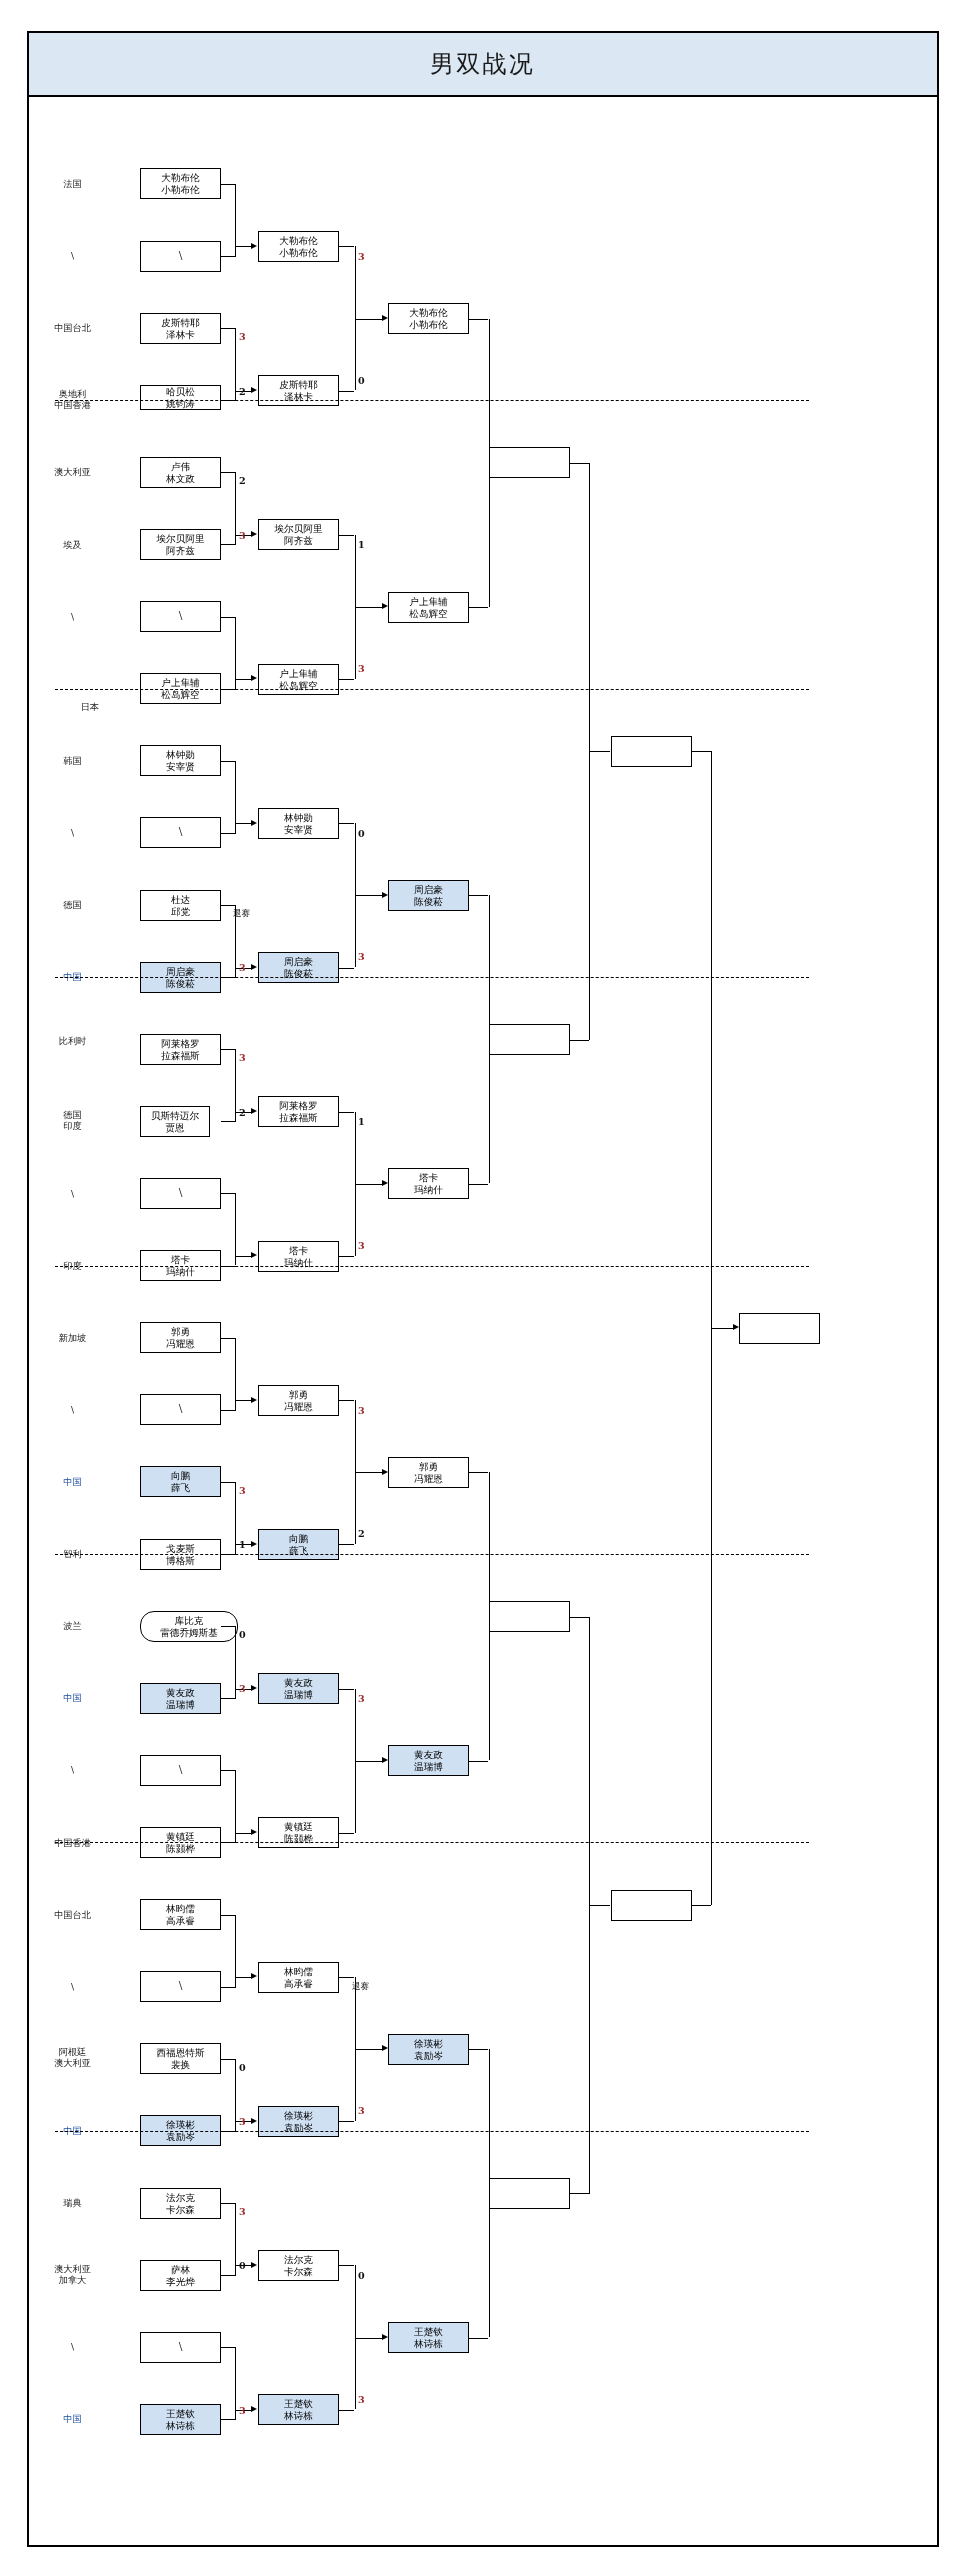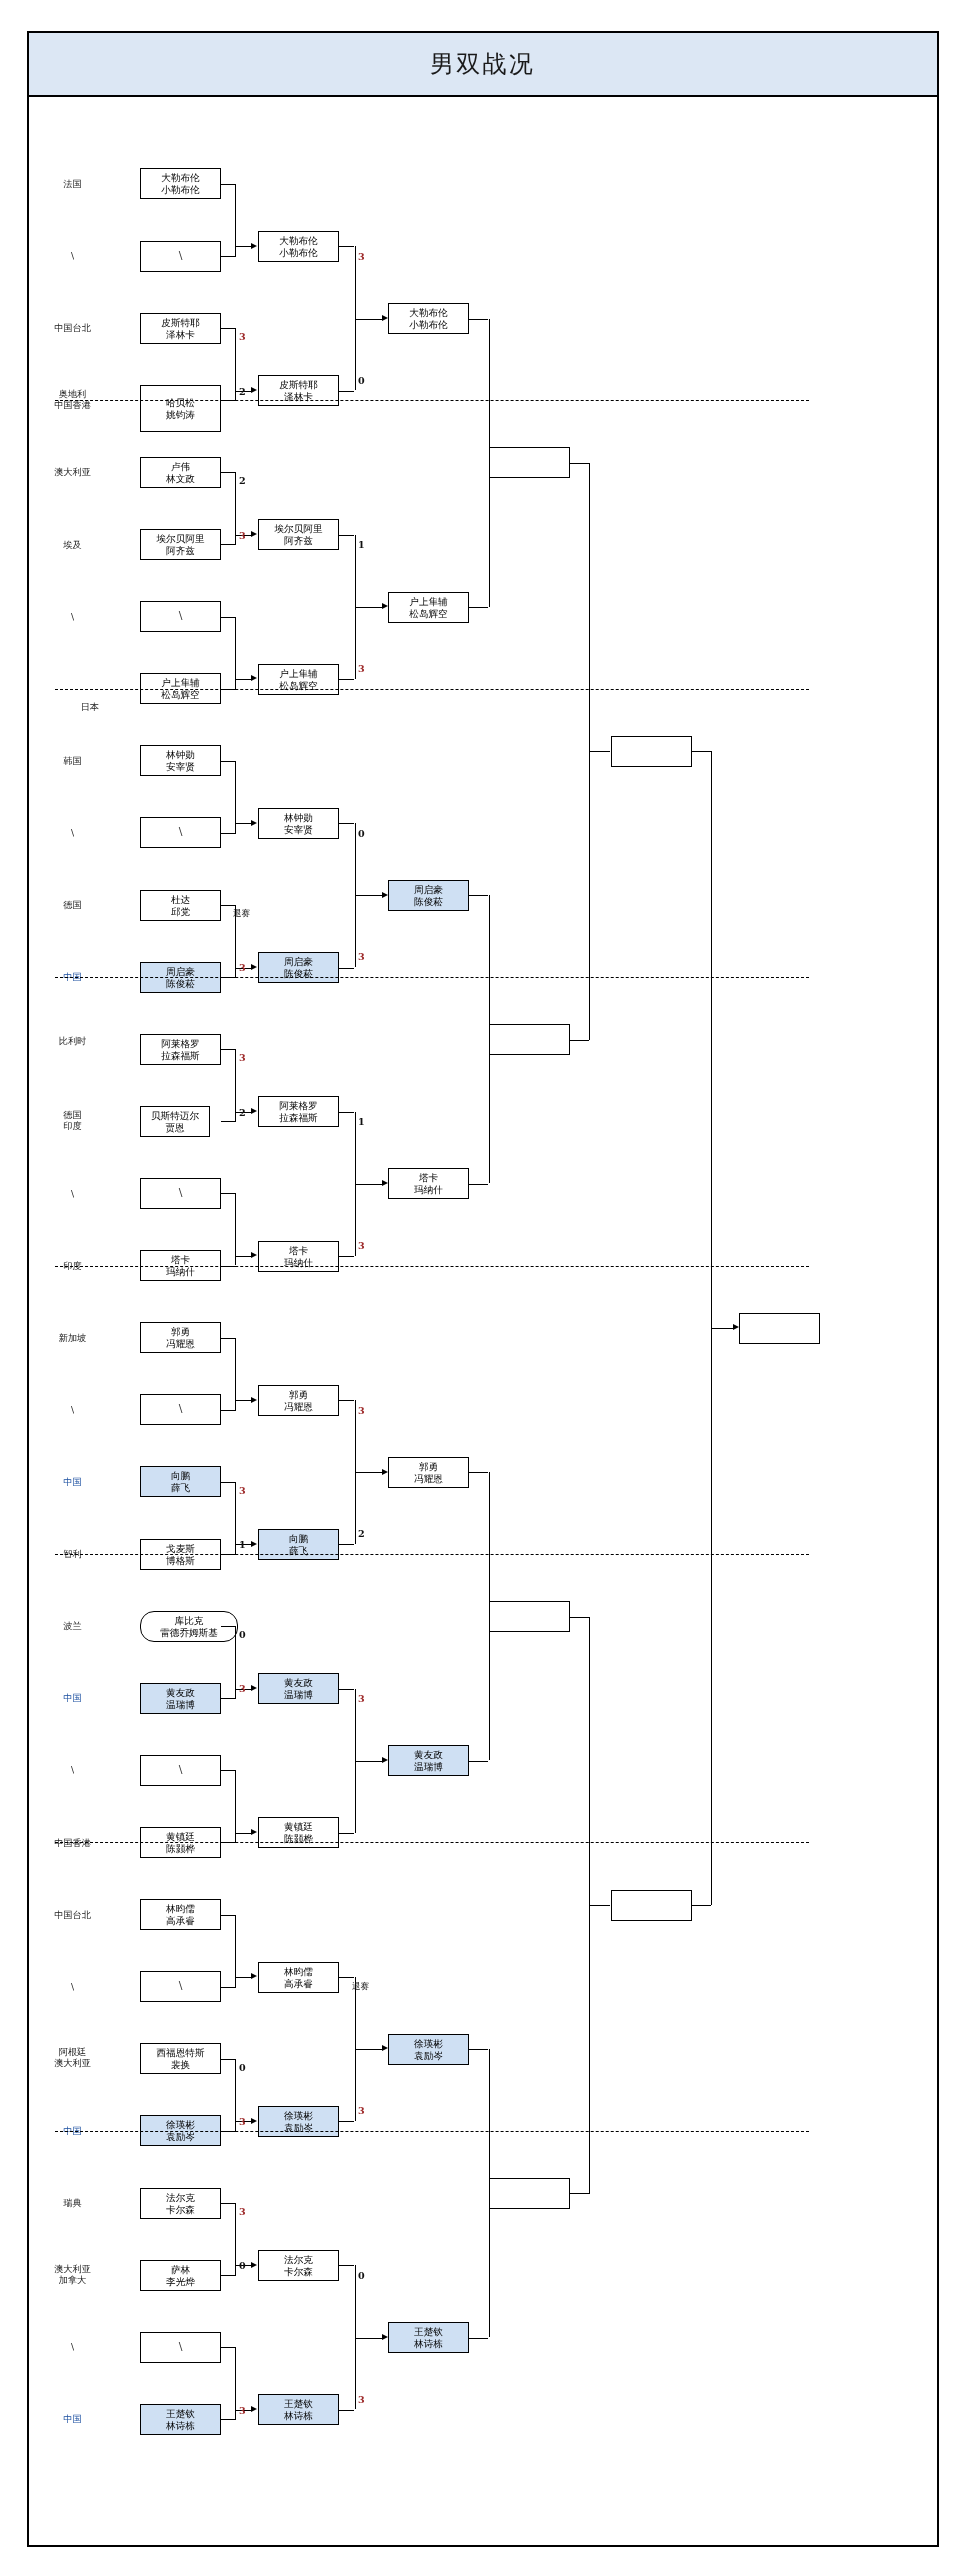--- a/index.html
+++ b/index.html
@@ -65,21 +65,21 @@
       <div class="ctry" style="left: 46px; top: 250px; width: 53px;"><span>\</span></div>
       <div class="box empty" style="left: 140px; top: 241px; width: 81px; height: 31px;">
         <span class="ln slash">\</span>
       </div>
       <div class="ctry" style="left: 46px; top: 322px; width: 53px;"><span>中国台北</span></div>
       <div class="box" style="left: 140px; top: 313px; width: 81px; height: 31px;">
         <span class="ln">皮斯特耶</span>
         <span class="ln">泽林卡</span>
       </div>
       <div class="ctry" style="left: 46px; top: 388px; width: 53px;"><span>奥地利</span><br><span>中国香港</span></div>
-      <div class="box" style="left: 140px; top: 385px; width: 81px; height: 47px;">
+      <div class="box" style="left: 140px; top: 385px; width: 81px; height: 25px;">
         <span class="ln">哈贝松</span>
         <span class="ln">姚钧涛</span>
       </div>
       <div class="hline" style="left: 221px; top: 184px; width: 14.7px;"></div>
       <div class="hline" style="left: 221px; top: 256px; width: 14.7px;"></div>
       <div class="vline" style="left: 235px; top: 184px; height: 72px;"></div>
       <div class="hline" style="left: 235px; top: 246px; width: 15.5px;"></div>
       <div class="arrow" style="left: 251px; top: 243px;"></div>
       <div class="box" style="left: 258px; top: 231px; width: 81px; height: 31px;">
         <span class="ln">大勒布伦</span>

